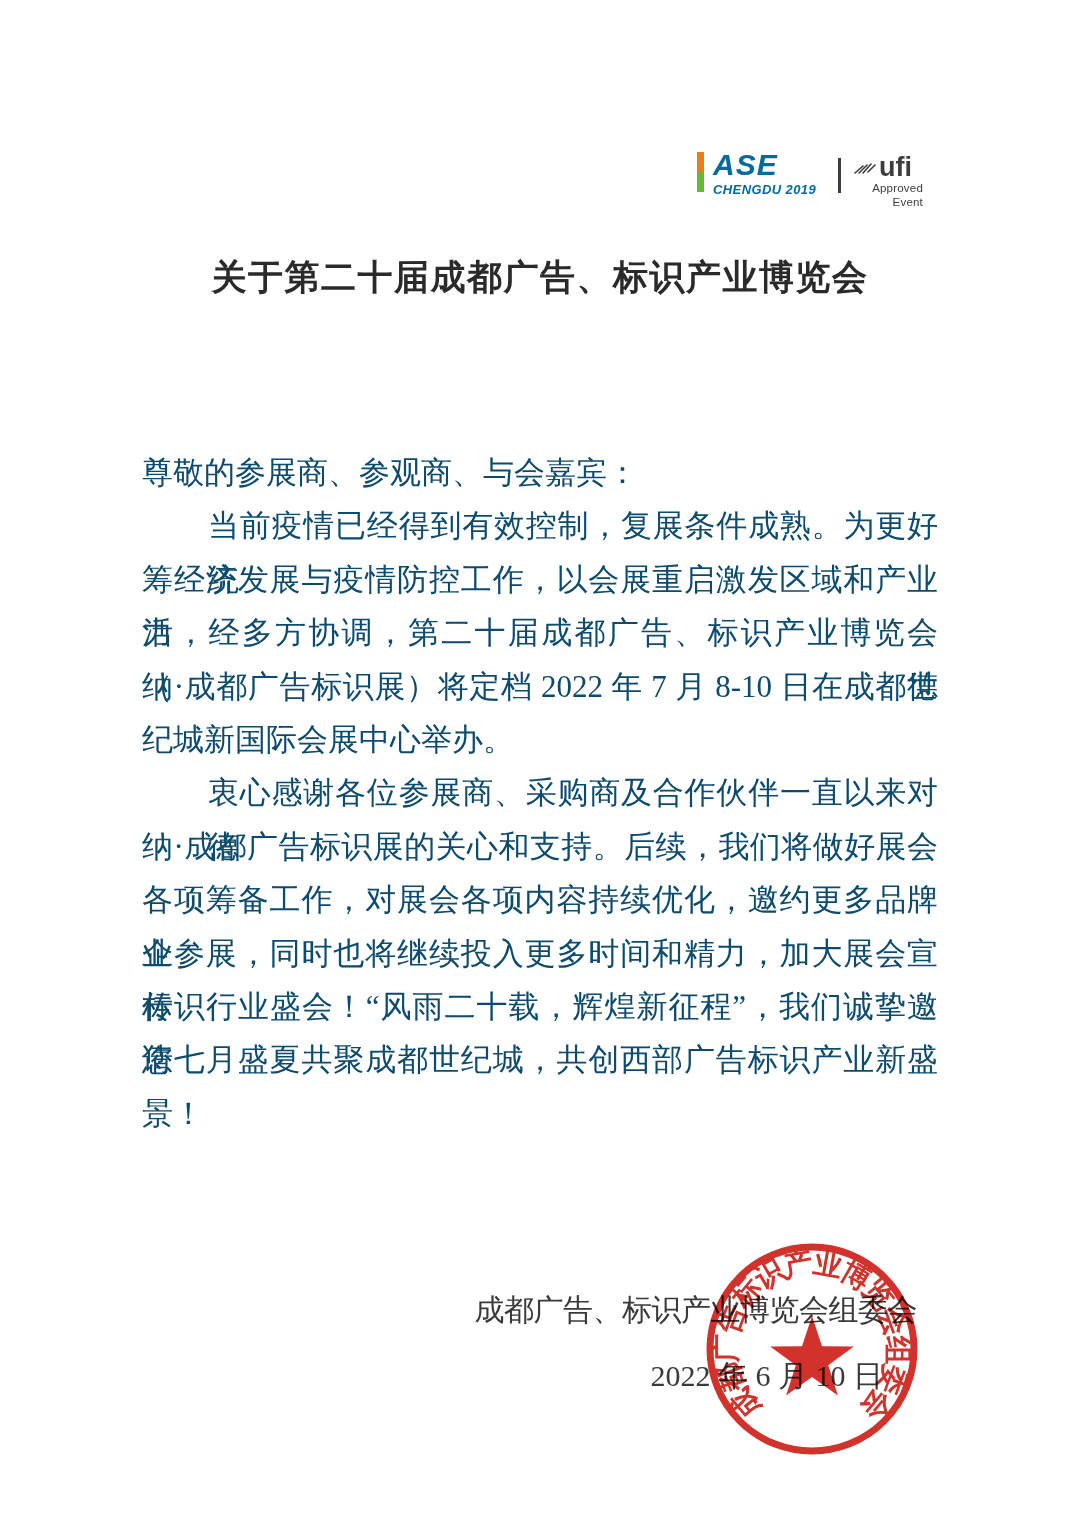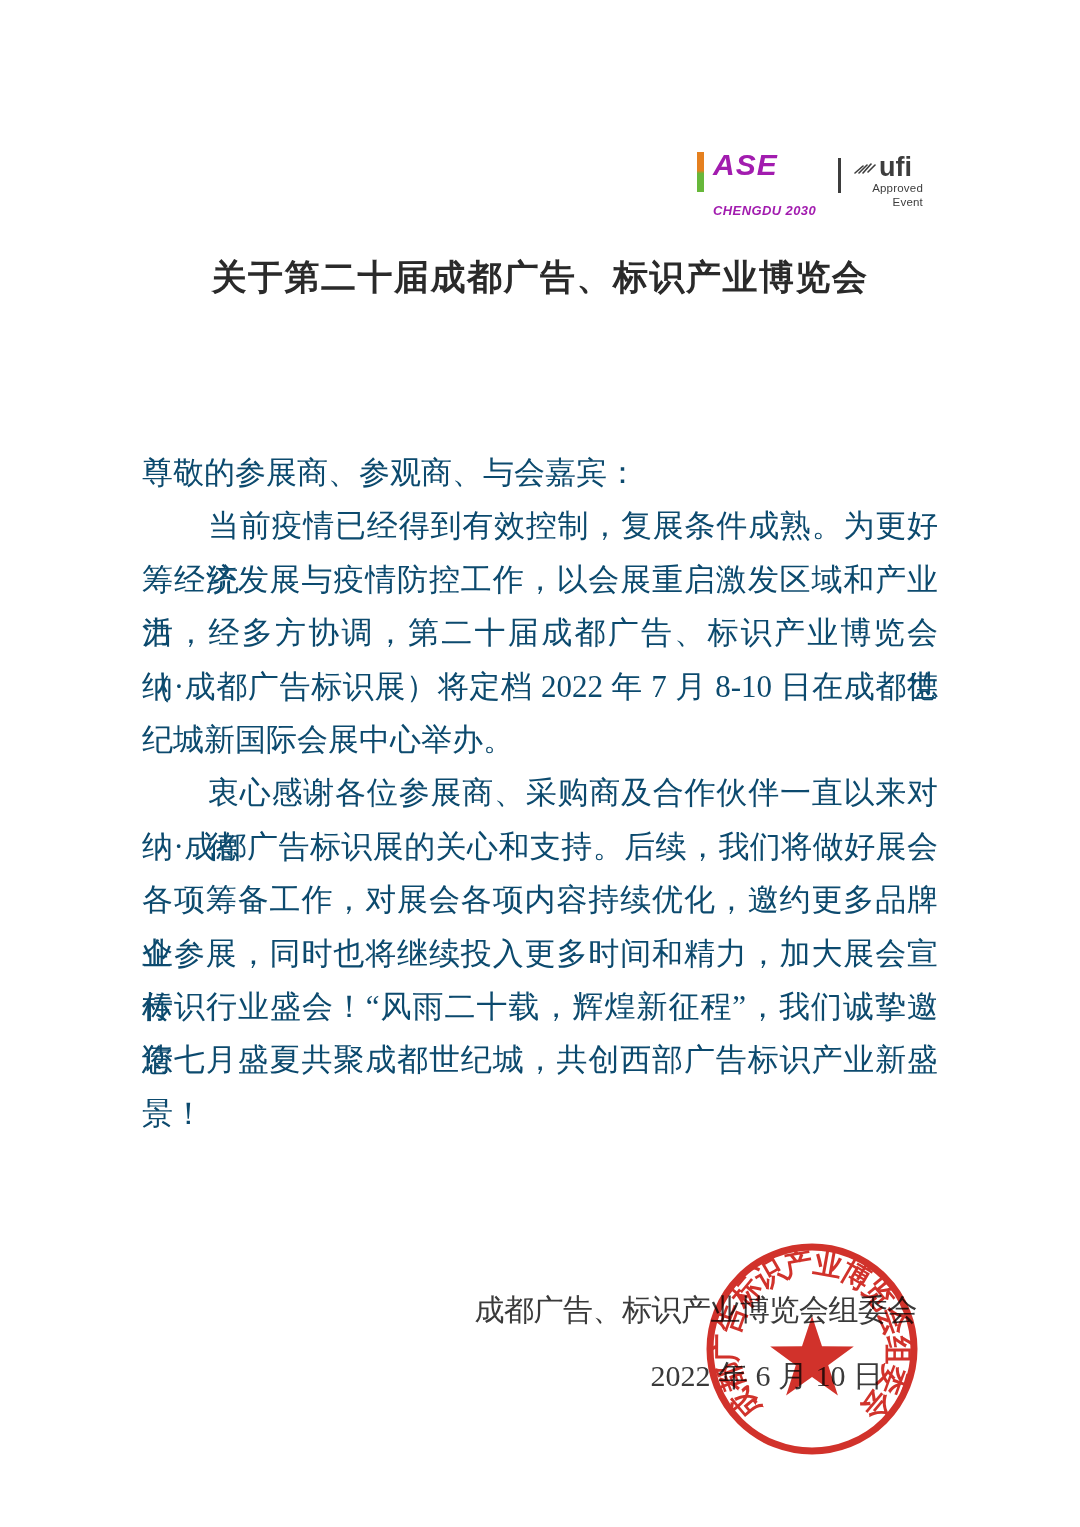--- a/index.html
+++ b/index.html
@@ -9,21 +9,21 @@
     background:#ffffff;
     overflow:hidden;
     font-family:"Liberation Serif", serif;
     color:#333333;
   }
   
   .ase-block{position:absolute;left:697px;top:150px;display:flex;align-items:flex-start;}
   .ase-bar{width:7px;height:40px;margin-right:9px;margin-top:2px;
     background:linear-gradient(to bottom,#e5801f 0%,#e5801f 46%,#67b83a 54%,#67b83a 100%);}
   .ase-text{display:flex;flex-direction:column;font-family:"Liberation Sans",sans-serif;
-    font-style:italic;font-weight:bold;color:#a21caf;line-height:1;gap:21px;}
+    font-style:italic;font-weight:bold;color:#0369a1;line-height:1;}
   .ase-name{font-size:30px;letter-spacing:1px;}
   .ase-sub{font-size:13px;margin-top:3px;letter-spacing:0.4px;white-space:nowrap;}
   .logo-divider{position:absolute;left:838px;top:158px;width:3px;height:35px;background:#3d3d3d;}
   .ufi-block{position:absolute;left:853px;top:154px;width:70px;text-align:right;
     font-family:"Liberation Sans",sans-serif;color:#3d3d3d;line-height:1;}
   .ufi-row{display:flex;align-items:flex-end;}
   .ufi-swoosh{margin-right:2px;margin-bottom:3px;}
   .ufi-name{font-size:27px;font-weight:bold;letter-spacing:0;}
   .ufi-sub{font-size:11.5px;margin-top:2px;letter-spacing:0.2px;}
   
@@ -50,21 +50,21 @@
 </style>
 </head>
 <body>
 
 <div class="page">
 
   <div class="ase-block">
     <div class="ase-bar"></div>
     <div class="ase-text">
       <span class="ase-name">ASE</span>
-      <span class="ase-sub">CHENGDU 2030</span>
+      <span class="ase-sub">CHENGDU 2019</span>
     </div>
   </div>
   <div class="logo-divider"></div>
   <div class="ufi-block">
     <div class="ufi-row">
       <span class="ufi-swoosh">
         <svg width="24" height="16" viewBox="0 0 24 16">
           <g stroke="#3d3d3d" stroke-width="1.6" fill="none" stroke-linecap="round">
             <path d="M2 14 L10 7"></path>
             <path d="M6 14 L14 6"></path>

